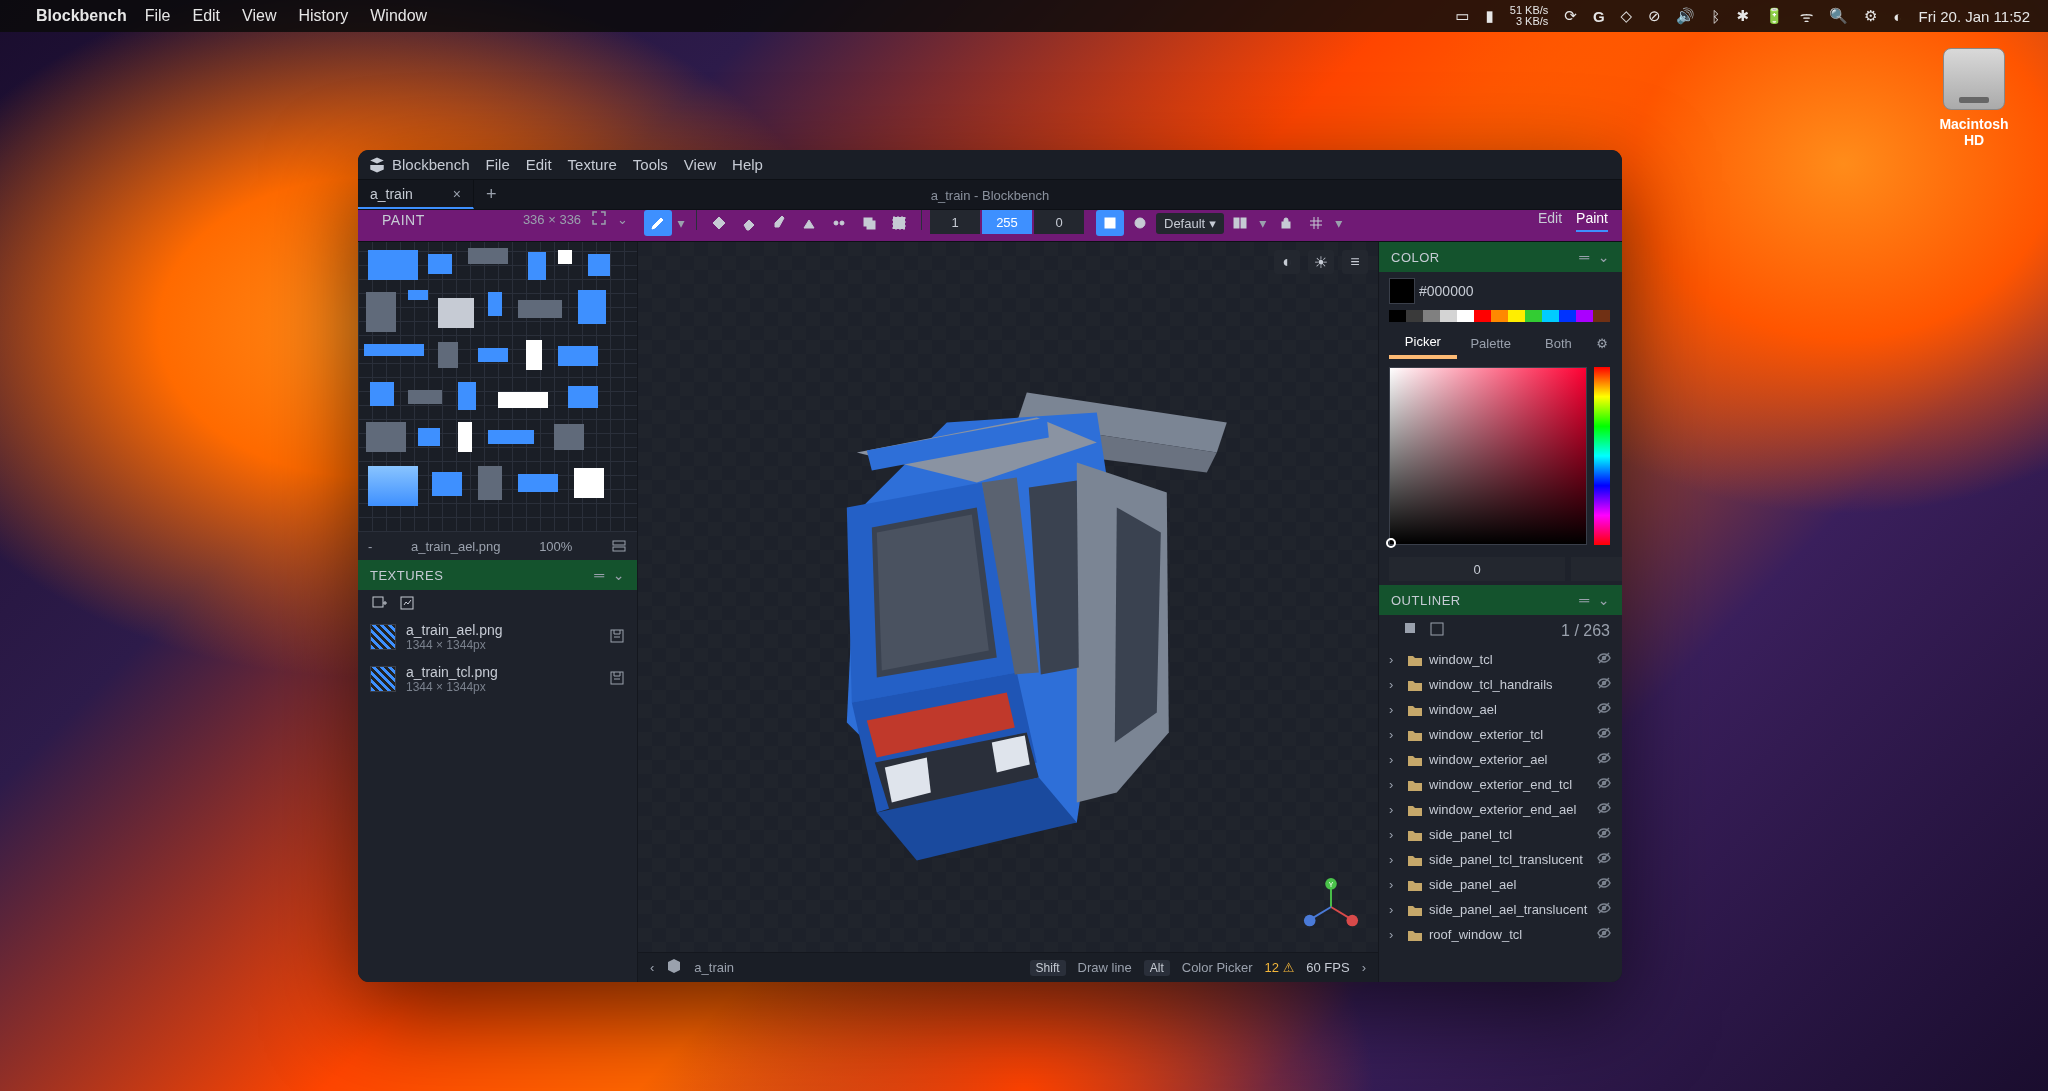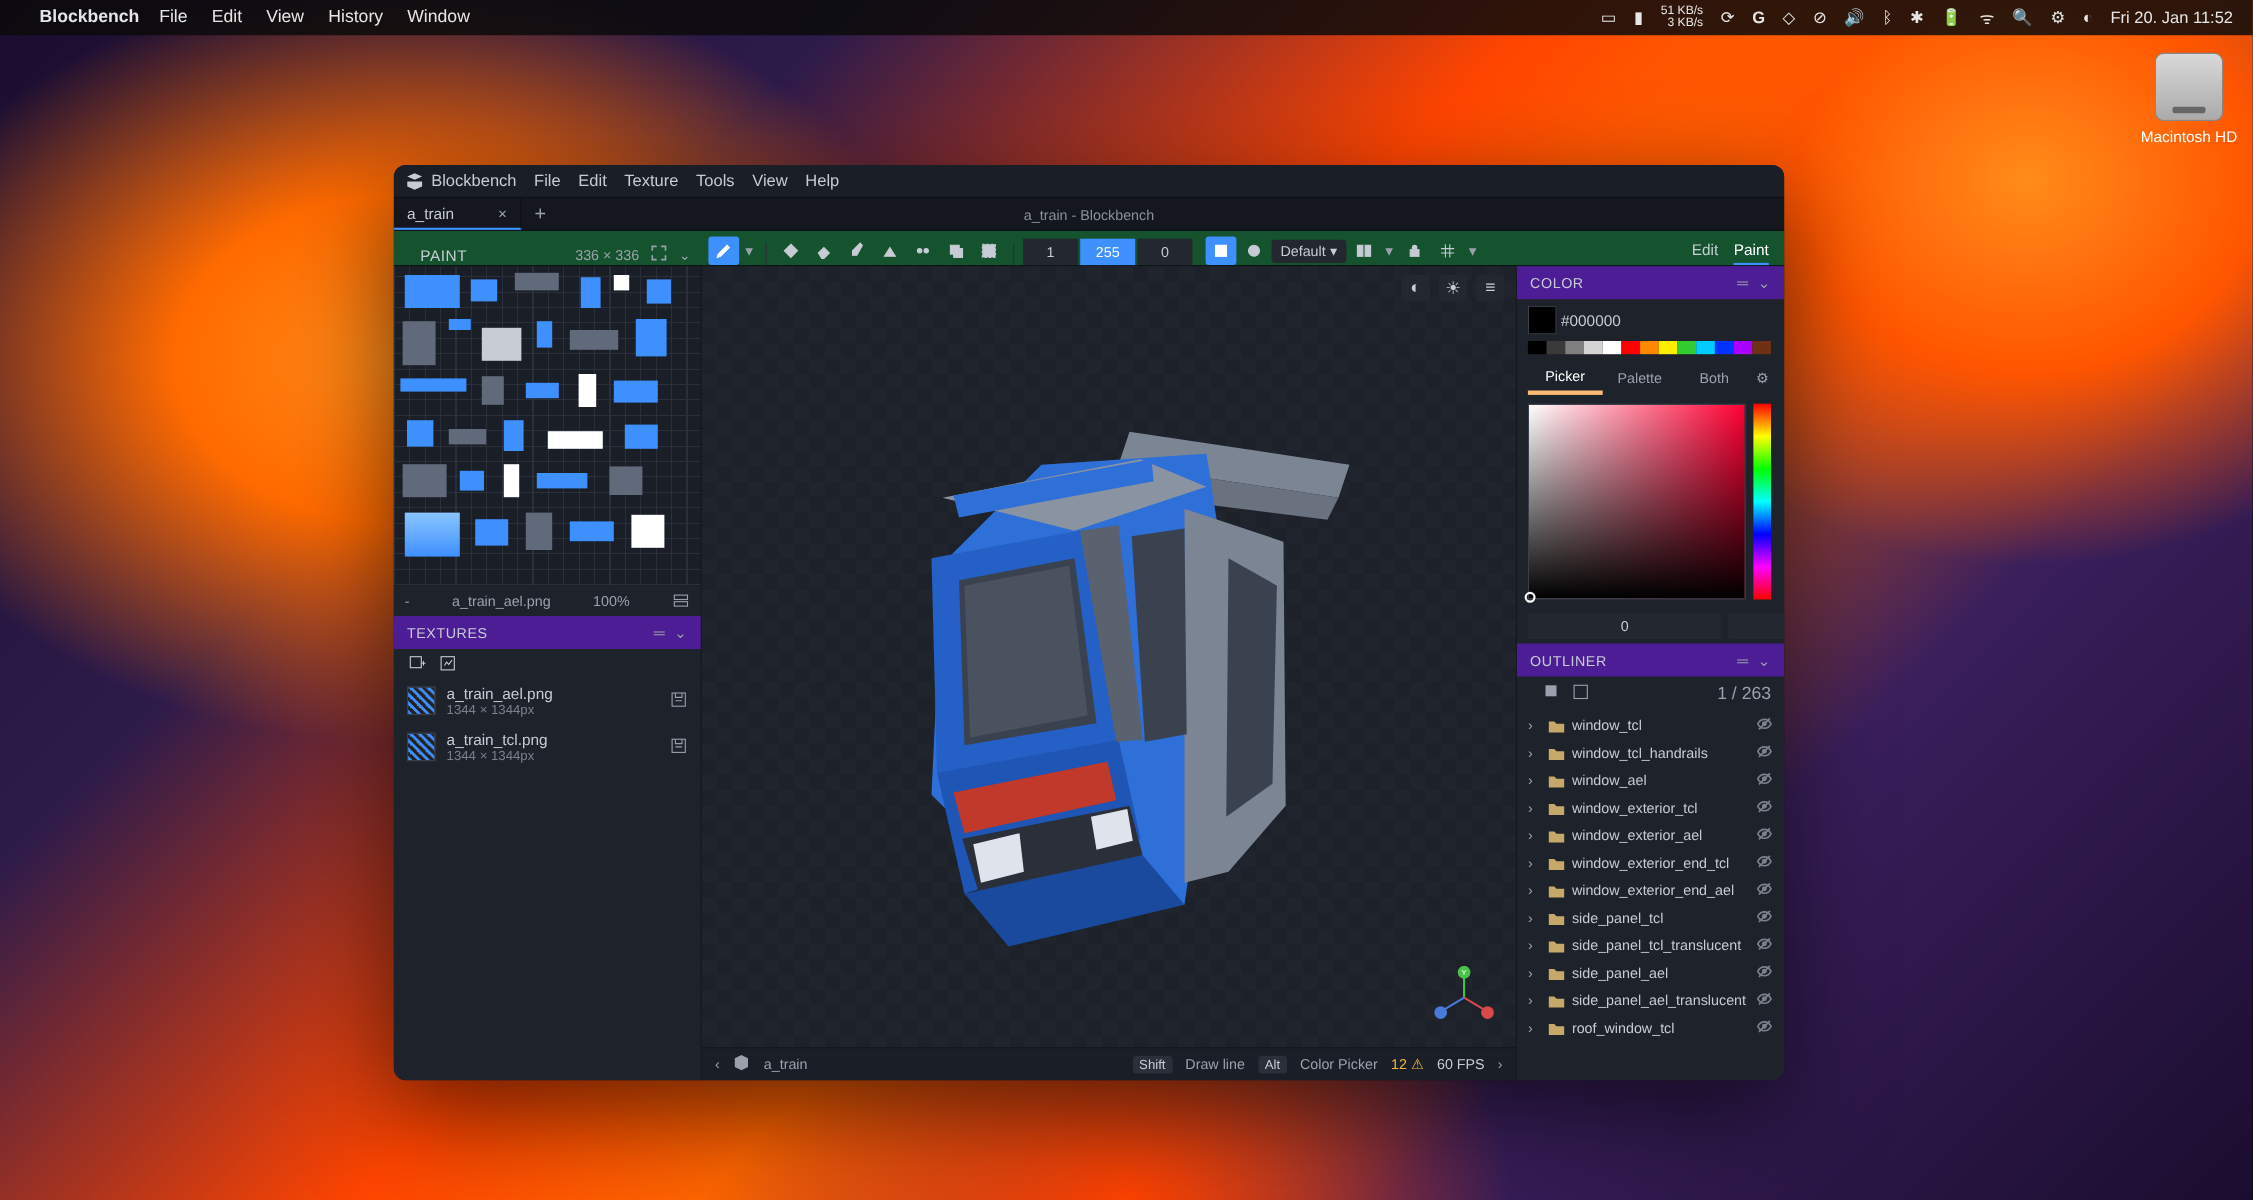--- a/index.html
+++ b/index.html
@@ -14,21 +14,21 @@
 }
 
 .menubar { position: absolute; top: 0; left: 0; right: 0; height: 32px; background: rgba(10,10,10,0.85); display: flex; align-items: center; padding: 0 18px; color: #e6e6e6; font-size: 16px; z-index: 10; }
 .menubar .apple { margin-right: 18px; font-size: 18px; }
 .menubar .appname { font-weight: 600; margin-right: 18px; }
 .menubar .mitem { margin-right: 22px; cursor: default; }
 .menubar .right { margin-left: auto; display: flex; align-items: center; gap: 16px; font-size: 15px; }
 .menubar .netstat { font-size: 11px; line-height: 1; text-align: right; }
 .menubar .clock { font-size: 15px; }
 
-.desktop-icon { position: absolute; top: 48px; right: 14px; width: 88px; text-align: center; color: #fff; font-size: 14px; }
+.desktop-icon { position: absolute; top: 48px; right: 30px; width: 88px; text-align: center; color: #fff; font-size: 14px; font-weight: bold; }
 .desktop-icon .hd { width: 62px; height: 62px; margin: 0 auto 6px; background: linear-gradient(#d9d9d9,#aaa); border-radius: 8px; border: 1px solid #888; position: relative; }
 .desktop-icon .hd::after { content:''; position:absolute; bottom:6px; left:50%; transform:translateX(-50%); width:30px; height:6px; background:#666; border-radius:2px;}
 
 .window {
   position: absolute; left: 358px; top: 150px; width: 1264px; height: 832px;
   background: #1a1e26; border-radius: 11px; box-shadow: 0 30px 90px rgba(0,0,0,0.6);
   overflow: hidden; display: flex; flex-direction: column; color: #c6cbd4;
 }
 .titlebar { height: 34px; background: #2a2f3a; display: flex; align-items: center; padding: 0 12px; position: relative; }
 .traffic { display: flex; gap: 10px; }
@@ -42,21 +42,21 @@
 .appmenu .logo svg{width:18px;height:18px;fill:#c6cbd4}
 .appmenu .am { margin-right: 16px; cursor: default; }
 
 .tabbar { height: 30px; background: #14171e; display: flex; align-items: center; padding: 0; font-size: 14px; border-bottom: 1px solid #0d1015; }
 .tab { display: flex; align-items: center; height: 100%; padding: 0 12px; gap: 40px; border-right:1px solid #0d1015; border-bottom: 2px solid #3e90ff;}
 .tab .close { color: #9aa1ad; cursor: pointer; }
 .newtab { padding: 0 12px; color: #9aa1ad; font-size: 18px; cursor: pointer; }
 
 .subtitle2 { position:absolute; top:38px; left:50%; transform:translateX(-50%); font-size:13px; color:#8a919d; }
 
-.toolbar { height: 32px; background: #14532d; display: flex; align-items: flex-end; border-bottom: 1px solid #0d1015; font-size: 14px; }
+.toolbar { height: 32px; background: #701a75; display: flex; align-items: flex-start; border-bottom: 1px solid #0d1015; font-size: 14px; }
 .toolbar .tlabel { padding: 0 14px; color: #c6cbd4; font-weight:500; letter-spacing:0.5px;}
 .toolbar .dims { color: #9aa1ad; font-size: 13px; margin-left: auto; display:flex; align-items:center; gap:10px;}
 .toolbar .dims .ico{width:16px;height:16px;display:inline-flex}
 .toolbar .sep { width: 1px; height: 20px; background: #2a2f3a; margin: 0 2px; }
 .toolbar .tgrp { display: flex; align-items: center; gap: 2px; padding: 0 6px; }
 .toolbar .tbtn { width: 28px; height: 26px; display: inline-flex; align-items: center; justify-content: center; color: #c6cbd4; border-radius: 3px; cursor:pointer;}
 .toolbar .tbtn.active { background: #3e90ff; color:#fff; }
 .toolbar .tbtn svg{width:16px;height:16px;fill:currentColor;stroke:currentColor}
 .toolbar .numfield { width: 50px; height: 24px; background: #23272f; color: #c6cbd4; text-align: center; font-size: 13px; border:none; outline:none;}
 .toolbar .numfield.active{ background:#3e90ff; color:#fff;}
@@ -71,21 +71,21 @@
 .uvpanel { height: 290px; background: #181b22; position: relative; overflow:hidden; }
 .uvpanel .uvgrid { position:absolute; inset:0; background: 
   repeating-linear-gradient(0deg, #2a2f3a 0 1px, transparent 1px 14px),
   repeating-linear-gradient(90deg, #2a2f3a 0 1px, transparent 1px 14px),
   #1a1e26;}
 .uvpanel .uvbits { position:absolute; inset:0; }
 .uvpanel .uvbits div{position:absolute}
 .uvstatus { height: 28px; display:flex; align-items:center; justify-content:space-between; padding: 0 10px; font-size:13px; color:#9aa1ad; background:#1e222b;}
 .uvstatus .ico{display:inline-flex}
 
-.panelhead { height: 30px; display:flex; align-items:center; padding:0 12px; font-size:13px; color:#c6cbd4; background:#4c1d95; justify-content:space-between; letter-spacing:0.5px;}
+.panelhead { height: 30px; display:flex; align-items:center; padding:0 12px; font-size:13px; color:#c6cbd4; background:#14532d; justify-content:space-between; letter-spacing:0.5px;}
 .panelhead .icos{display:flex;gap:8px;color:#9aa1ad;font-size:14px}
 
 .texturebar { height: 26px; display:flex; align-items:center; padding:0 12px; gap:10px; color:#c6cbd4;}
 .texturebar .tico{width:18px;height:18px;display:inline-flex;align-items:center;justify-content:center;cursor:pointer}
 .texlist { flex:1; overflow:auto; }
 .texitem { display:flex; align-items:center; gap:10px; padding:6px 12px; font-size:14px; }
 .texitem .thumb { width:26px; height:26px; background:#2a2f3a; border:1px solid #3a3f4a; background-image:linear-gradient(45deg,#3e90ff 25%,#222 25% 50%,#3e90ff 50% 75%,#222 75%);background-size:8px 8px;}
 .texitem .meta { flex:1; display:flex; flex-direction:column; }
 .texitem .tname{color:#c6cbd4}
 .texitem .tsize{color:#7a818d;font-size:12px}

